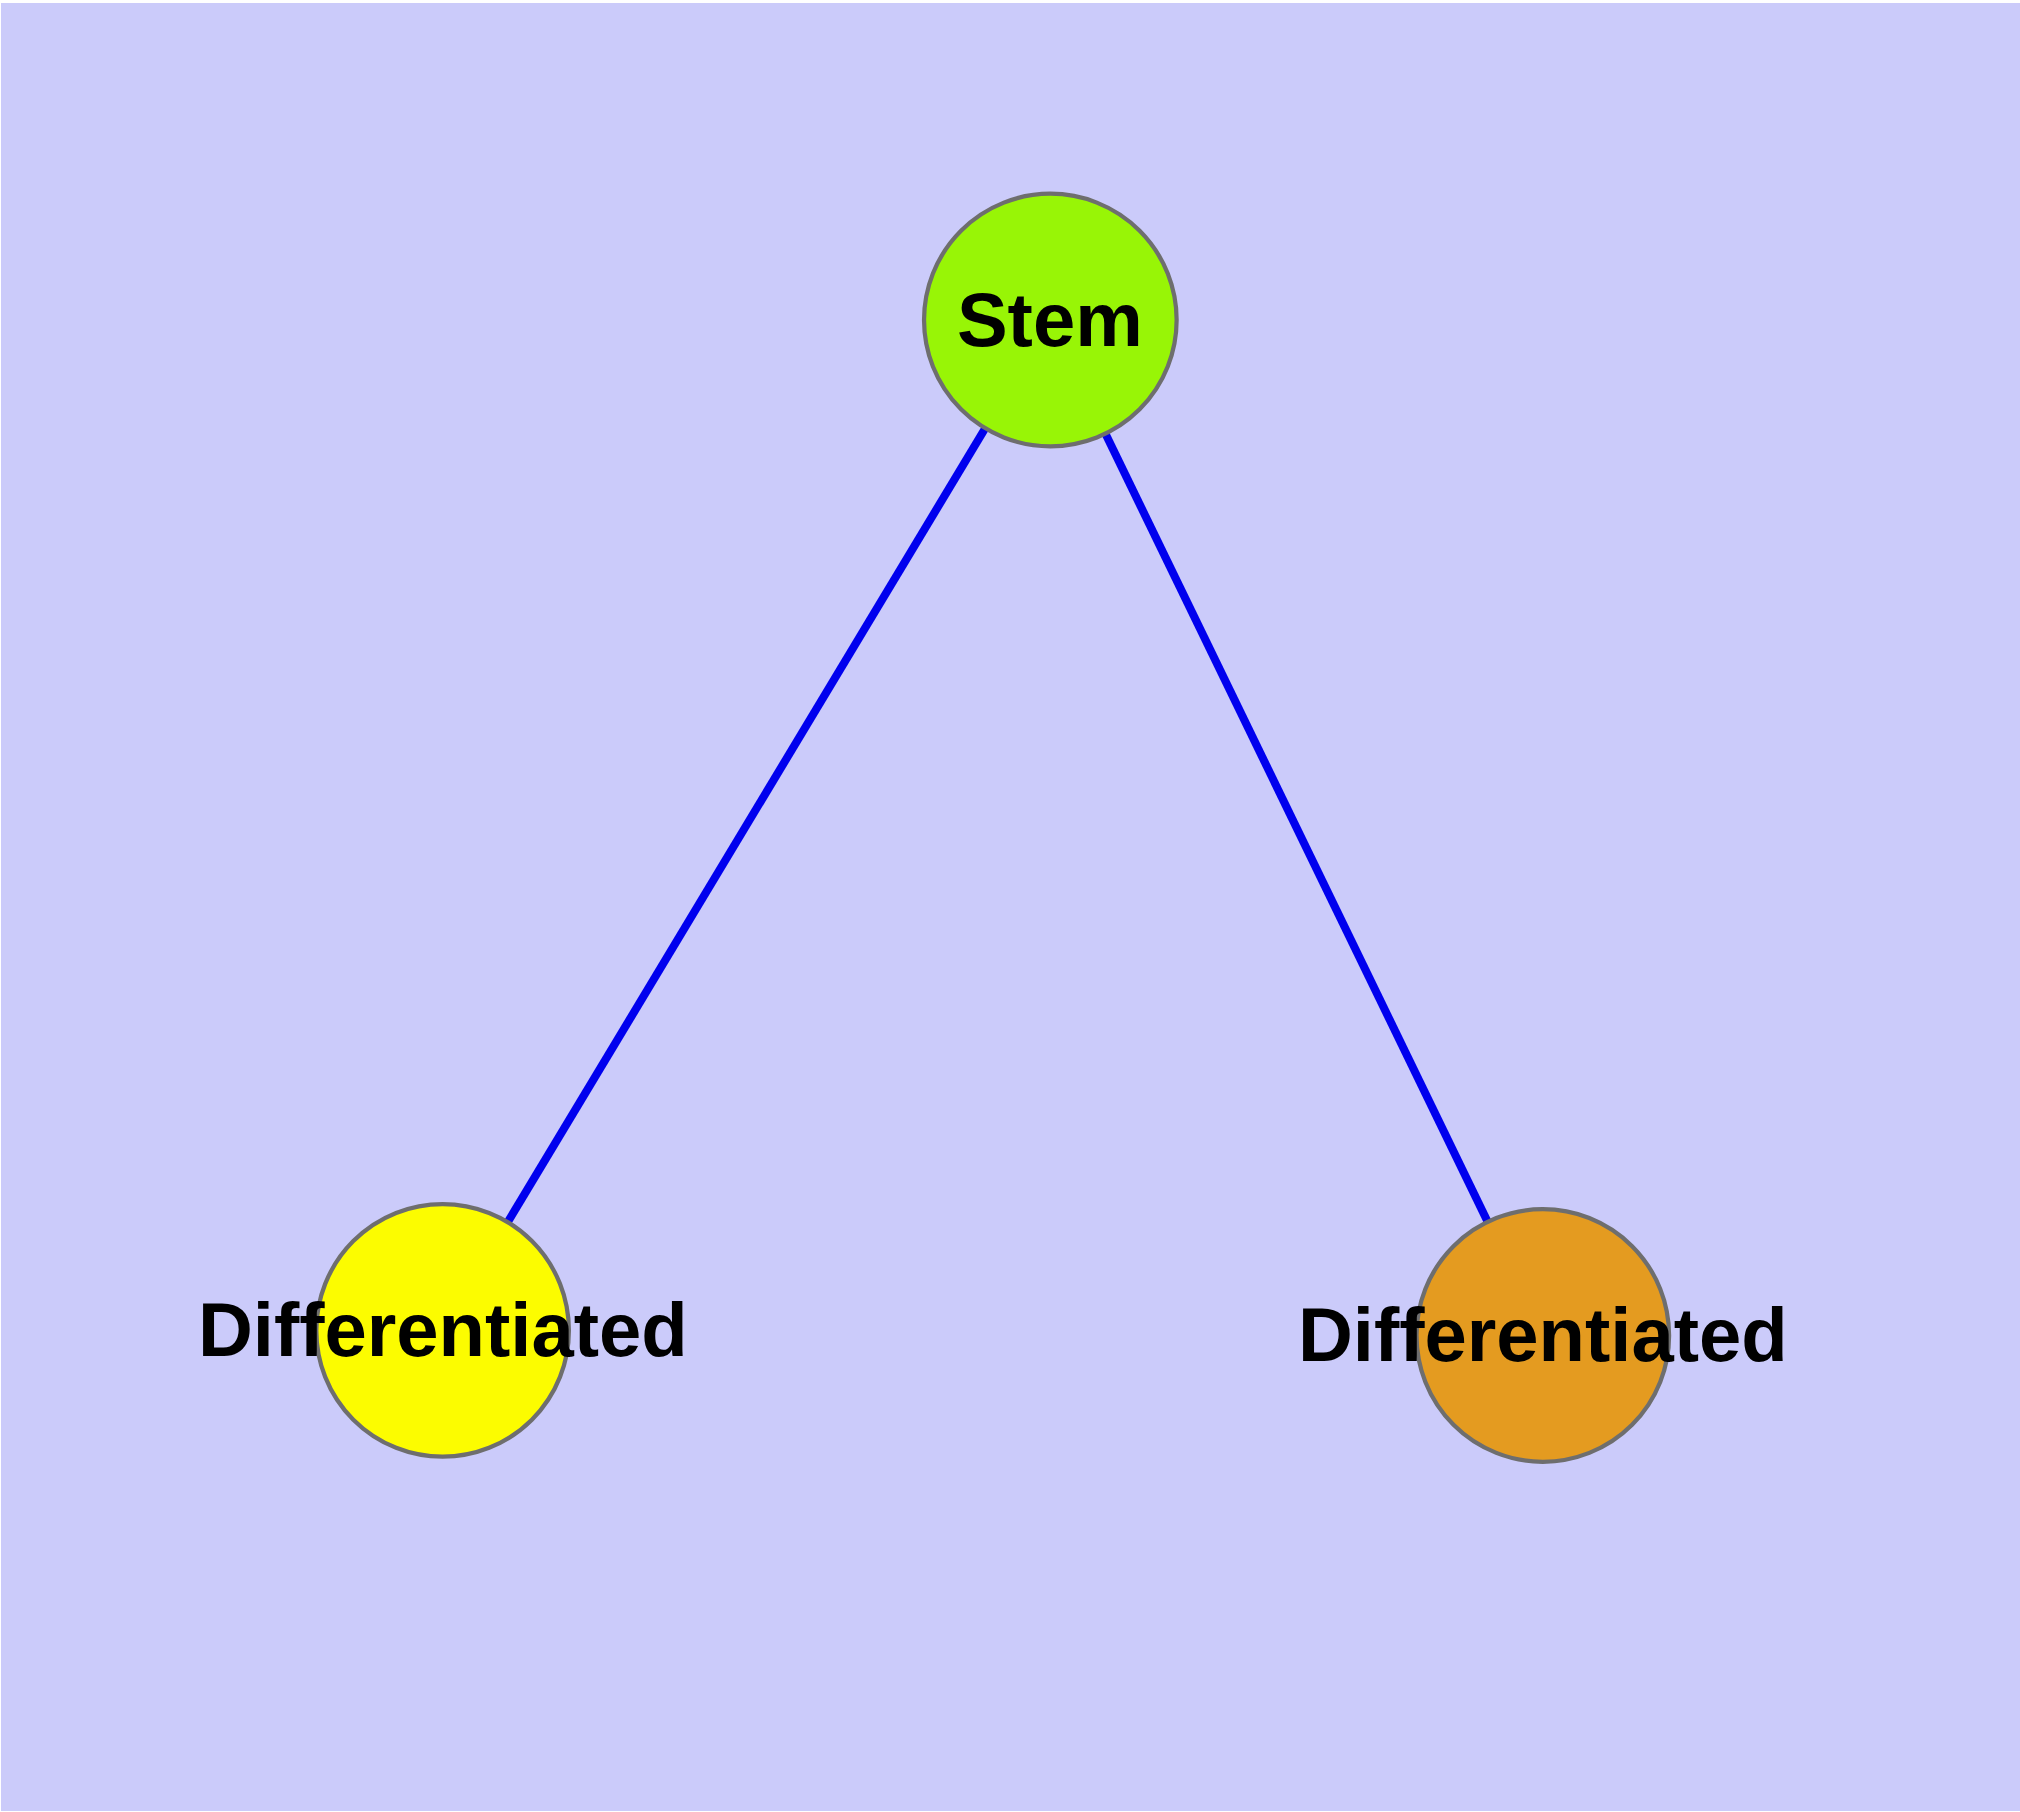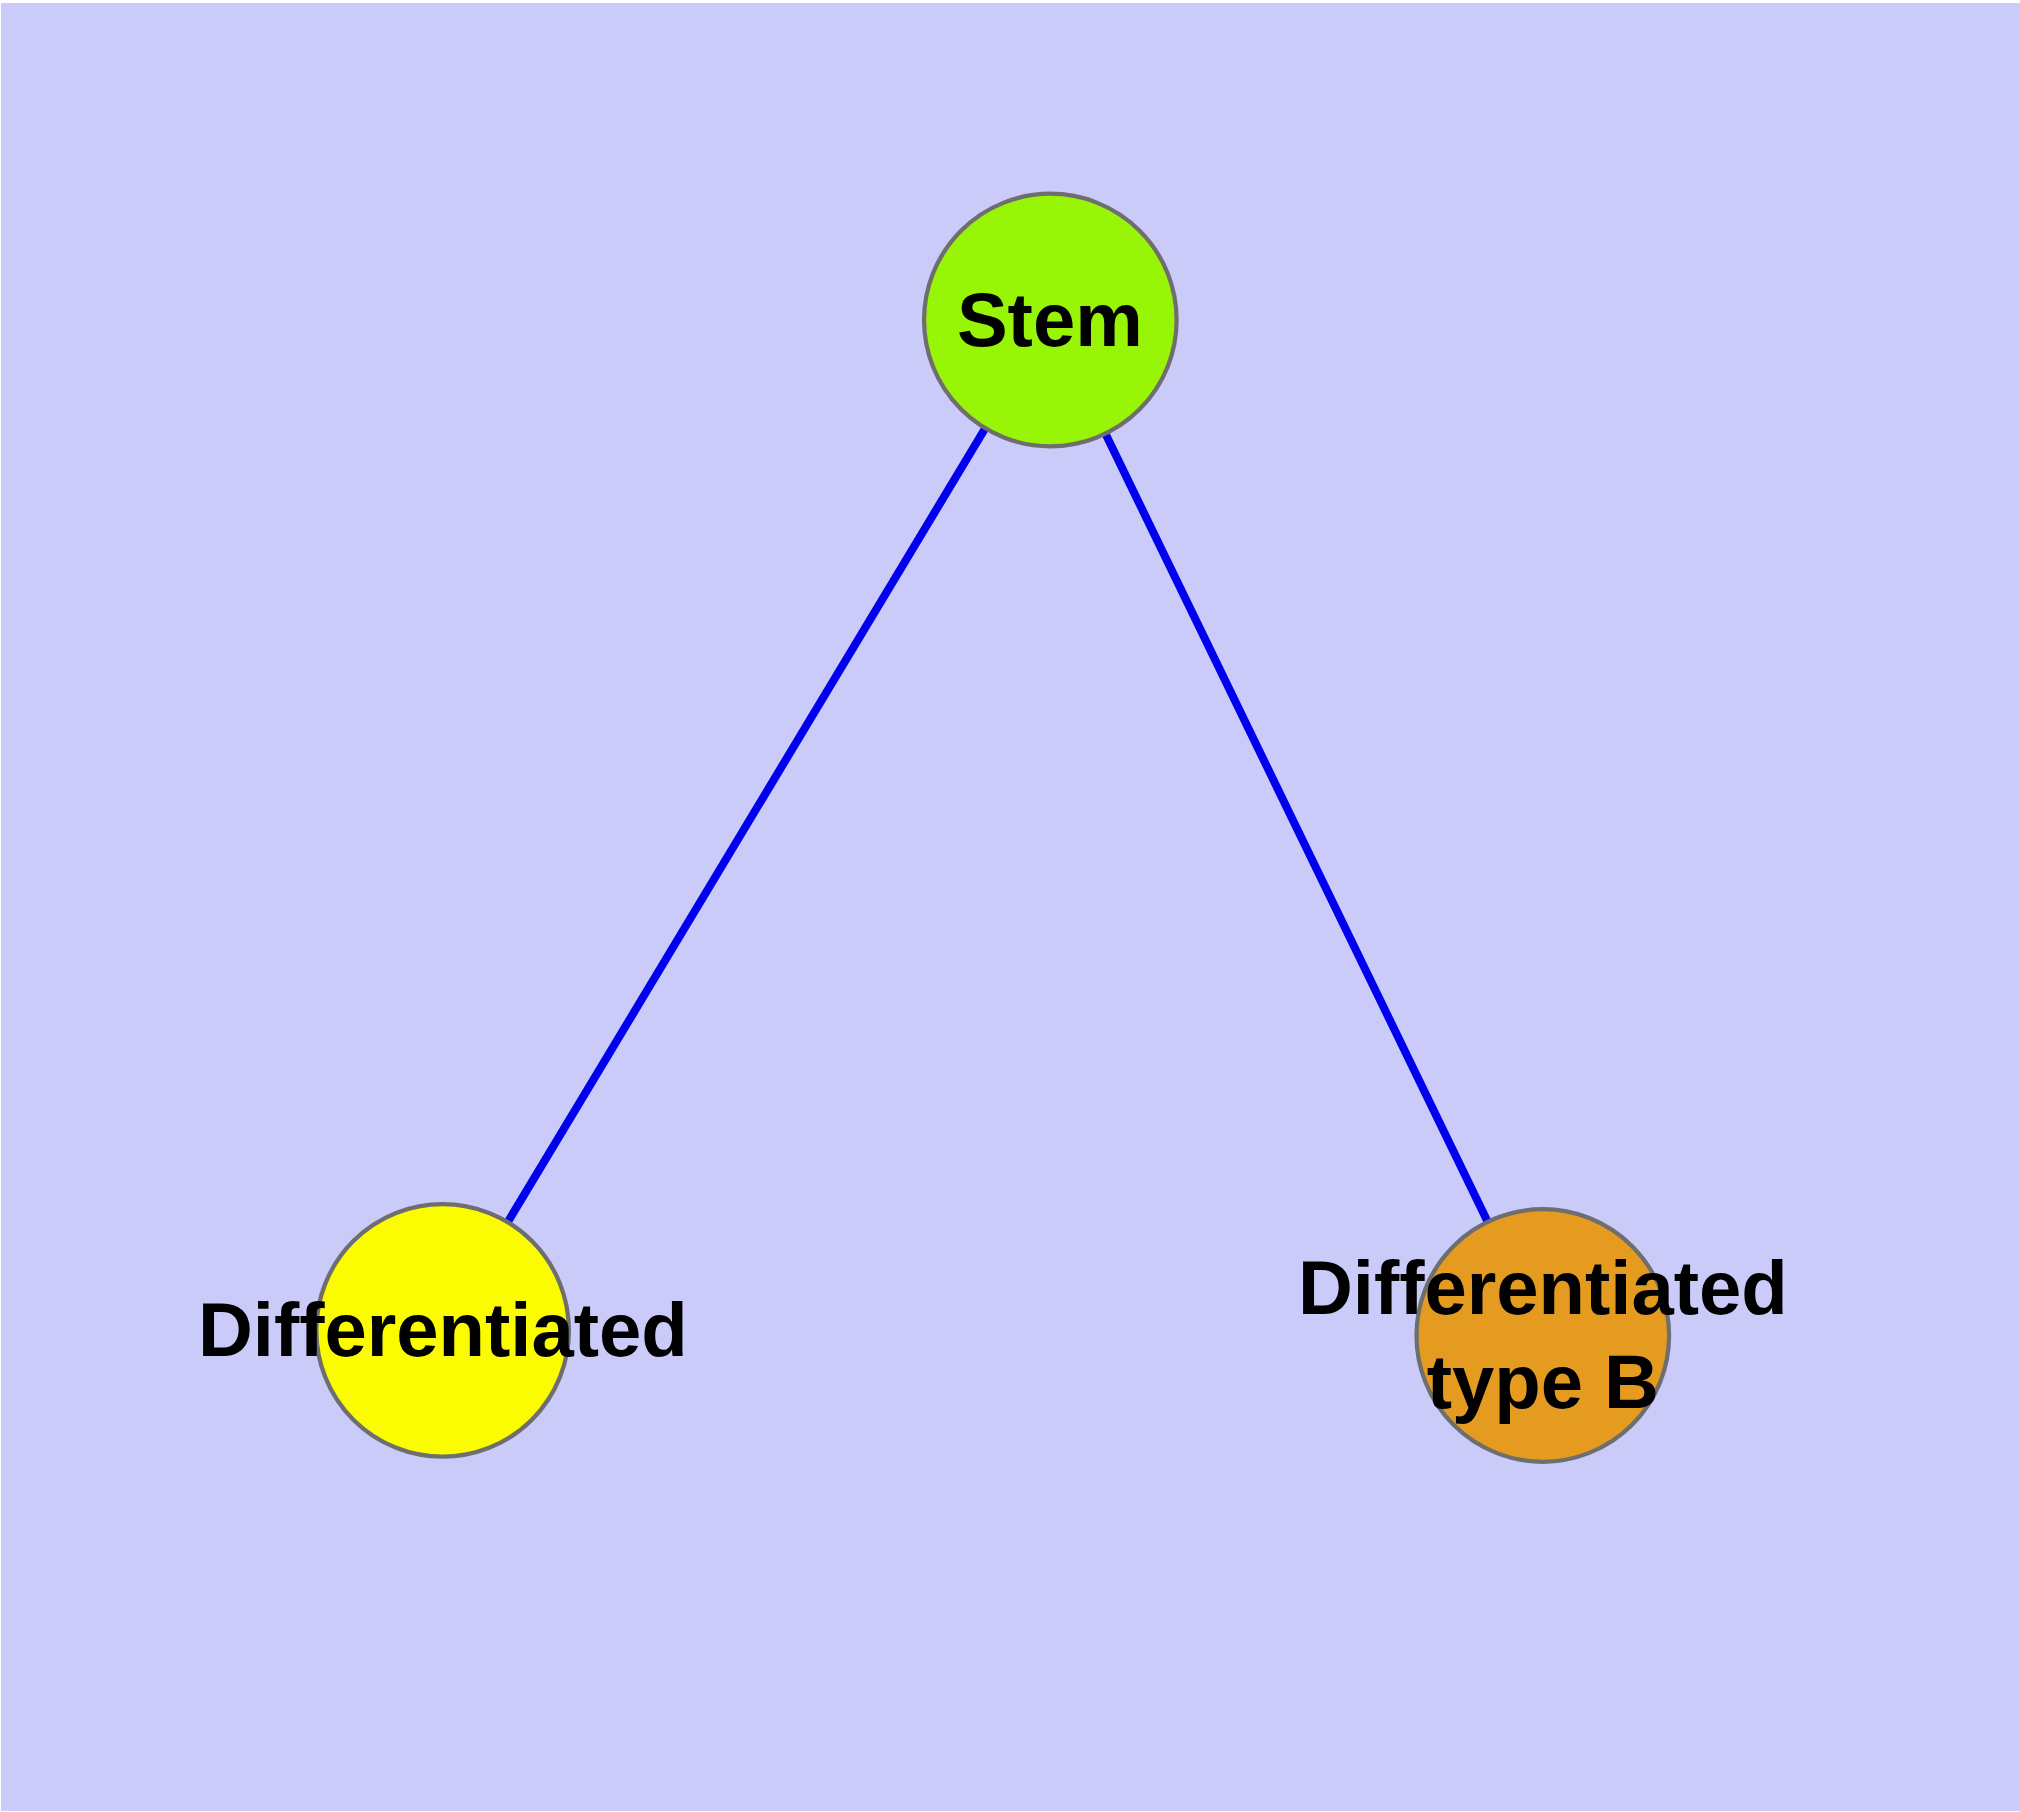--- a/index.html
+++ b/index.html
@@ -55,17 +55,16 @@
       </svg>
 
   <div class="node-label" style="left: 1049px; top: 317px; color: rgb(0, 0, 0);">
         <div>Stem</div>
       </div>
       <div class="node-label" style="left: 442px; top: 1327px; color: rgb(0, 0, 0);">
         <div>Differentiated</div>
       </div>
       <div class="node-label" style="left: 1542px; top: 1332px; color: rgb(0, 0, 0);">
         <div>Differentiated</div>
-        <div>type B</div>
       </div>
     </div>
 </div>
 
 
 </body></html>

